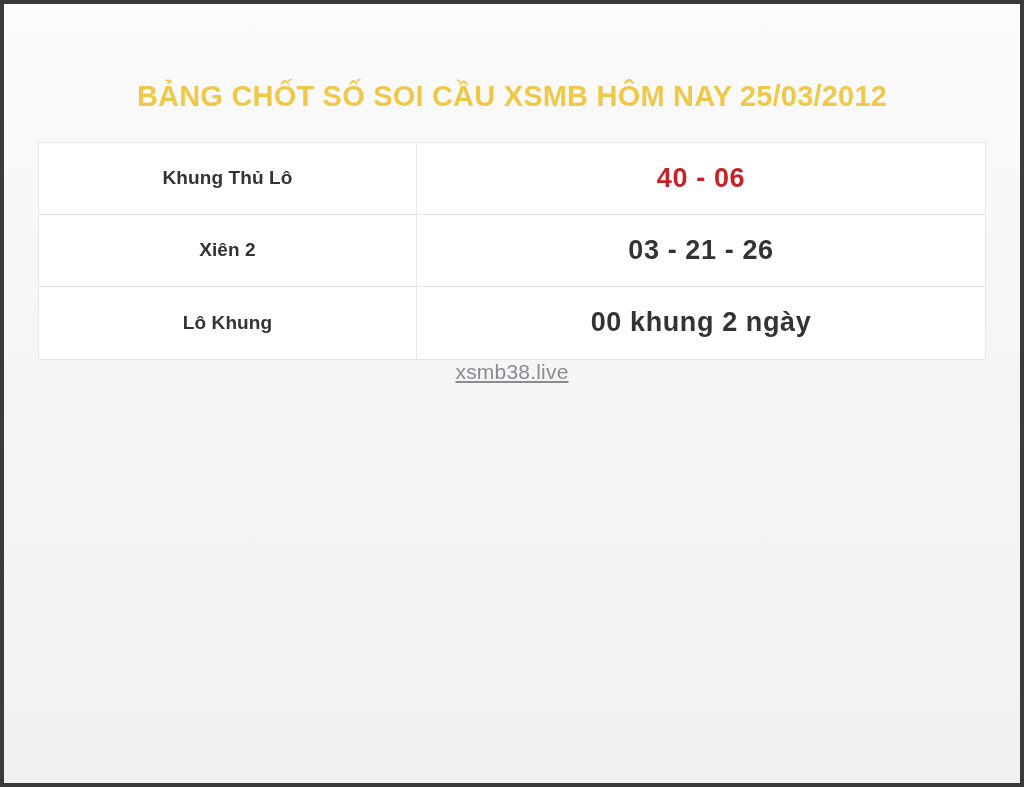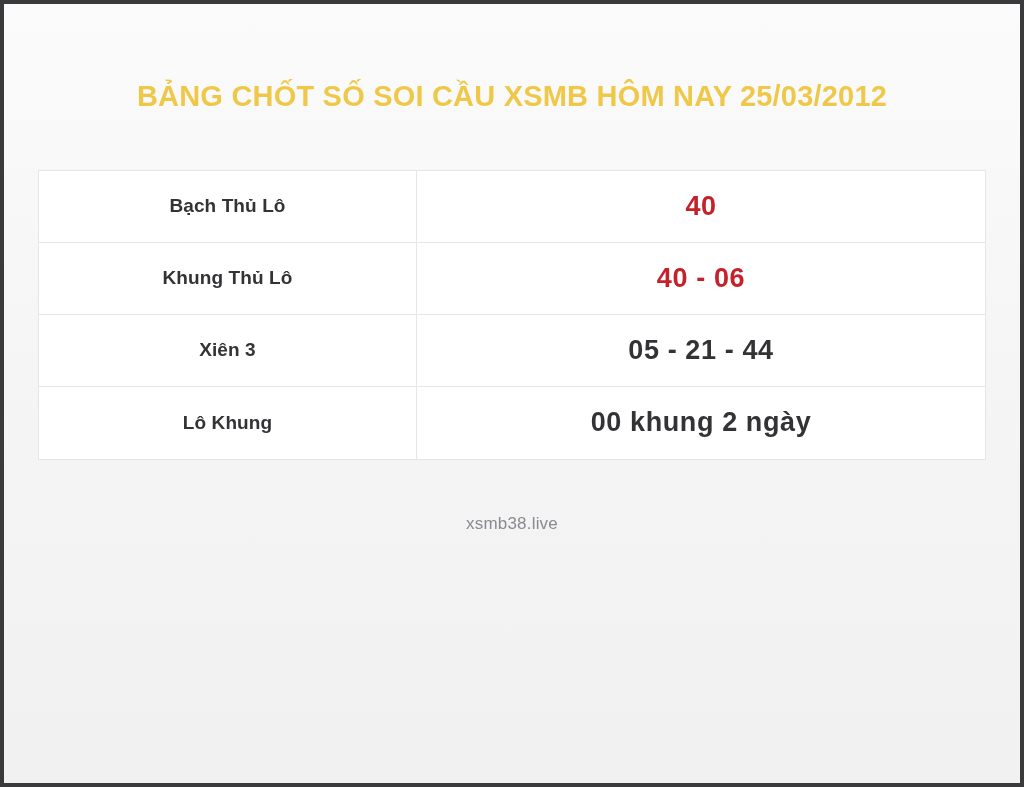--- a/index.html
+++ b/index.html
@@ -29,21 +29,20 @@
     position: absolute;
     left: 0;
     top: 0;
     width: 1016px;
     height: 779px;
     background: linear-gradient(180deg, #fbfbfb 0%, #f4f4f5 55%, #f1f1f2 100%);
     box-sizing: border-box;
     display: flex;
     flex-direction: column;
     align-items: center;
-    gap: 28px;
   }
 
   .title {
     margin-top: 77px;
     font-size: 29px;
     font-weight: bold;
     letter-spacing: 0.2px;
     color: #efc84a;
     text-align: center;
     white-space: nowrap;
@@ -91,48 +90,44 @@
     font-weight: bold;
     color: #333336;
     letter-spacing: 0.6px;
   }
 
   td.cell-value.highlight {
     color: #c4212a;
   }
 
   .footer {
-    margin-top: 26px;
-    font-size: 17px;
+    font-size: 21px;
     color: #8a8a90;
     letter-spacing: 0.2px;
     font-weight: normal;
+    text-decoration: underline;
   }
 </style>
 </head>
 <body>
 
 <div class="page-frame">
   <div class="card">
 
     <div class="title">BẢNG CHỐT SỐ SOI CẦU XSMB HÔM NAY 25/03/2012</div>
 
     <table class="result-table">
       <tbody>
         <tr>
-          <td class="cell-label">Bạch Thủ Lô</td>
-          <td class="cell-value highlight">40</td>
-        </tr>
-        <tr>
           <td class="cell-label">Khung Thủ Lô</td>
           <td class="cell-value highlight">40 - 06</td>
         </tr>
         <tr>
-          <td class="cell-label">Xiên 3</td>
-          <td class="cell-value">05 - 21 - 44</td>
+          <td class="cell-label">Xiên 2</td>
+          <td class="cell-value">03 - 21 - 26</td>
         </tr>
         <tr>
           <td class="cell-label">Lô Khung</td>
           <td class="cell-value">00 khung 2 ngày</td>
         </tr>
       </tbody>
     </table>
 
     <div class="footer">xsmb38.live</div>
 

